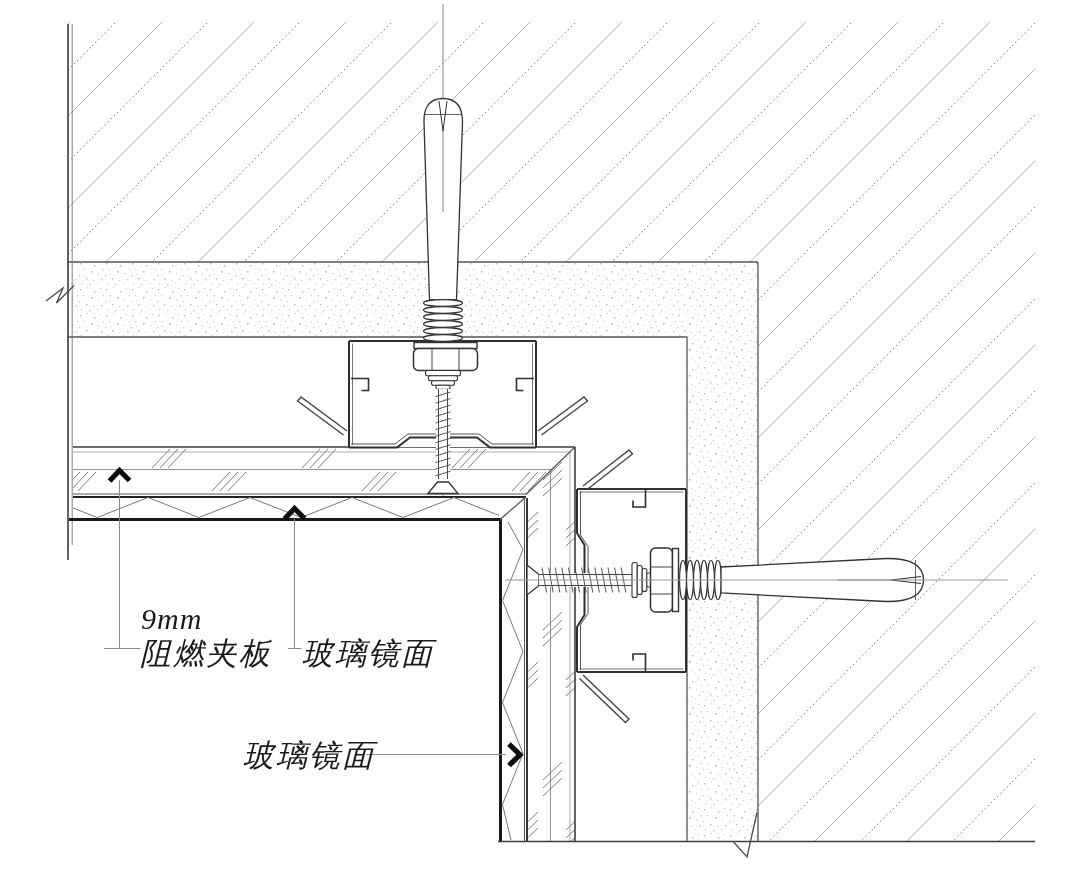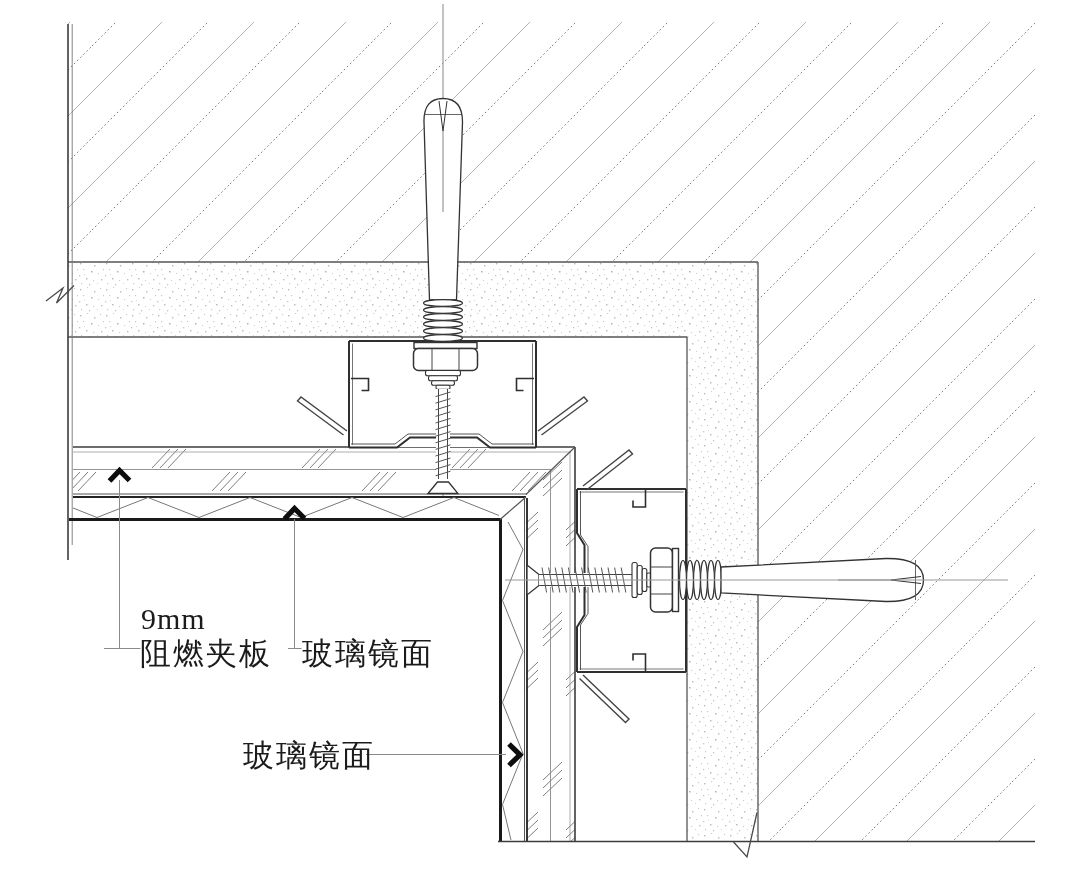--- a/index.html
+++ b/index.html
@@ -1,21 +1,21 @@
 <!DOCTYPE html>
 <html style="--bg: #ffffff; --ink: #2f2f2f; --line: #3c3c3c; --centerline: #9a9a9a; --leader: #8a8a8a; --text: #1b1b1b;"><head>
 <meta charset="utf-8">
 <style>
   :root{
     --bg:#ffffff; --ink:#2f2f2f; --line:#3c3c3c; --faint:#999999;
     --mid:#555555; --leader:#8a8a8a; --centerline:#9a9a9a; --text:#1b1b1b; --arrow:#0d0d0d;
   }
   html,body{margin:0;padding:0;background:#fff;}
   .stage{position:relative;width:1080px;height:880px;background:var(--bg);overflow:hidden;
-         font-family:"Liberation Serif","DejaVu Serif",serif;}
+         font-family:"Liberation Serif","DejaVu Serif",serif;font-style:italic;}
   svg{display:block}
   .ln{stroke:var(--line);fill:none}
   .ink{stroke:var(--ink);fill:none}
   .mid{stroke:var(--mid);fill:none}
   .faint{stroke:var(--faint);fill:none}
   .leader{stroke:var(--leader);stroke-width:1;fill:none}
   .ctr{stroke:var(--centerline);stroke-width:1.2;fill:none}
   .arrow{stroke:var(--arrow);stroke-width:5.2;fill:none;stroke-linejoin:miter}
   .wh{fill:#fff;stroke:#333}
   .txt{fill:var(--text);font-size:31px;letter-spacing:2px}

